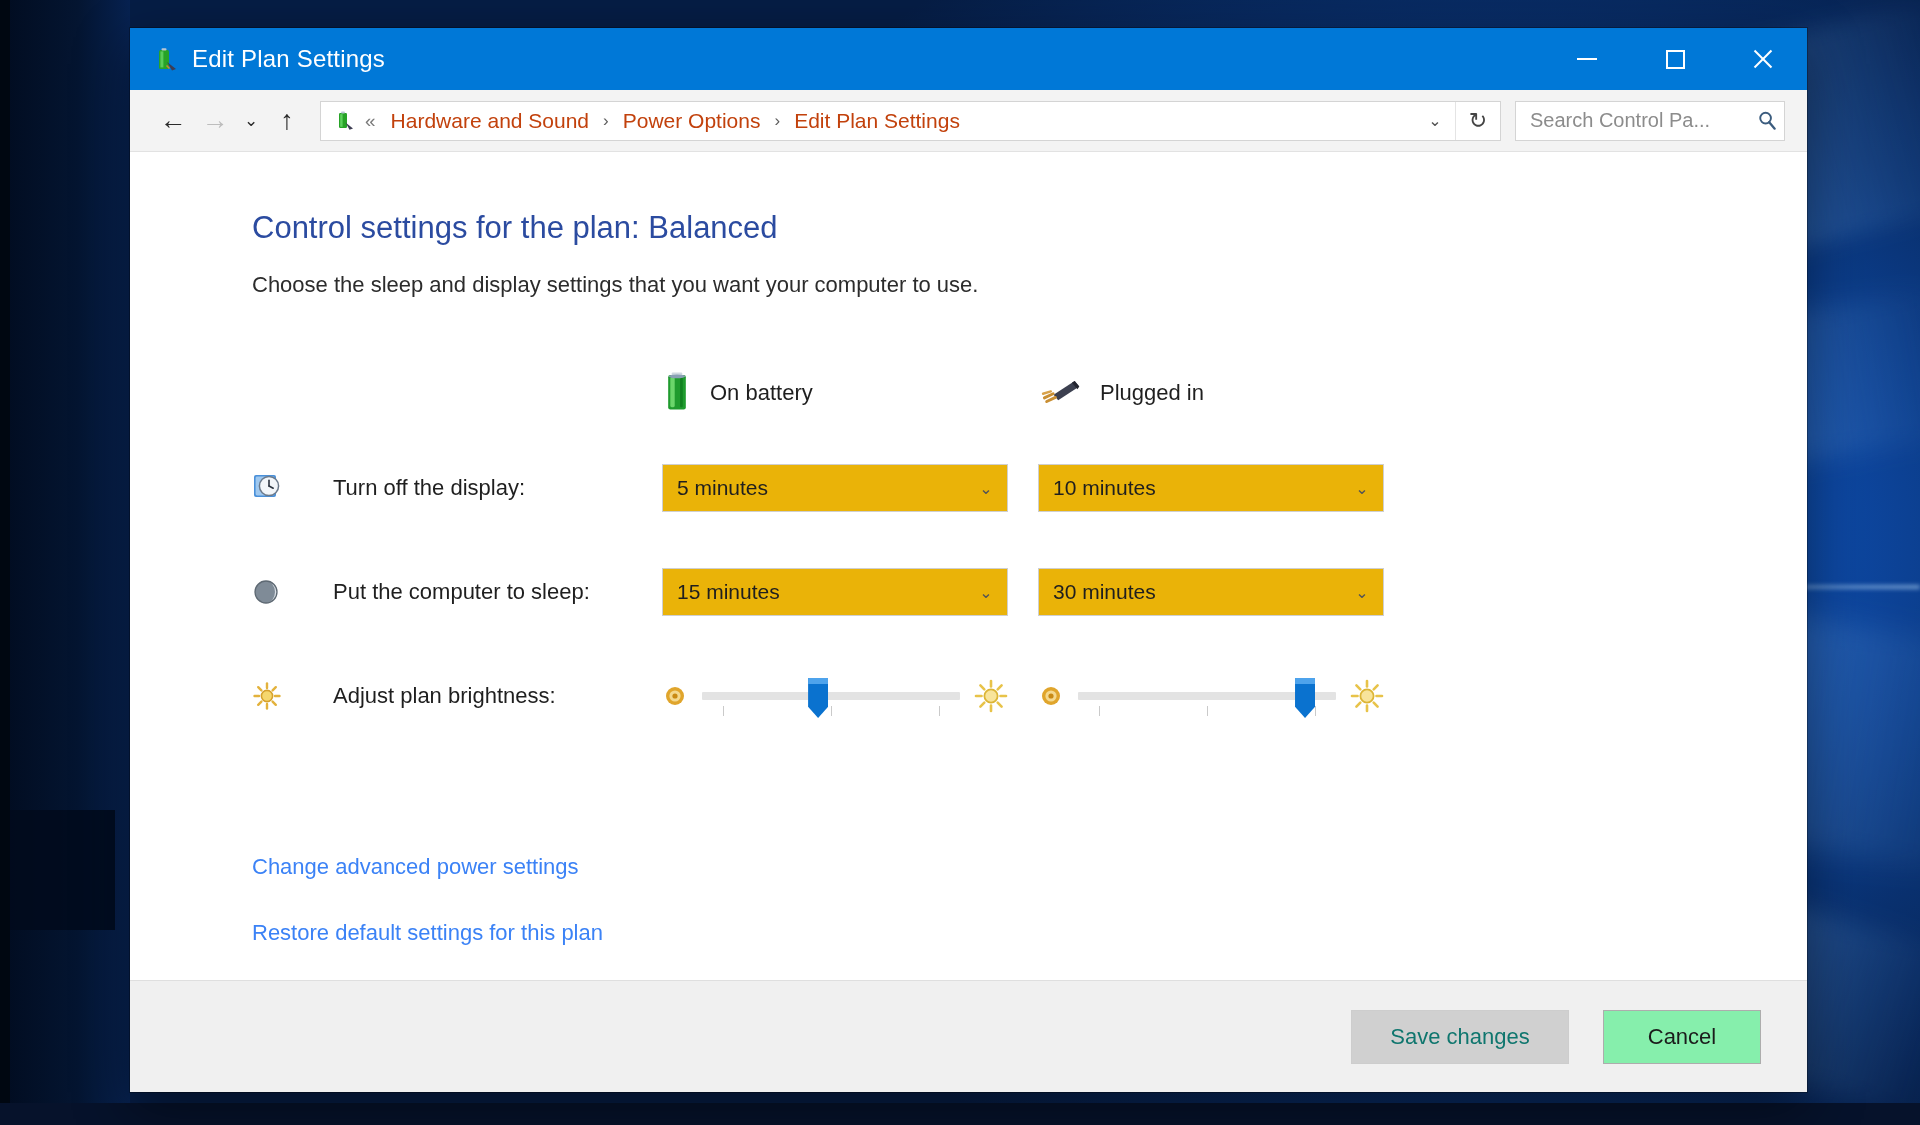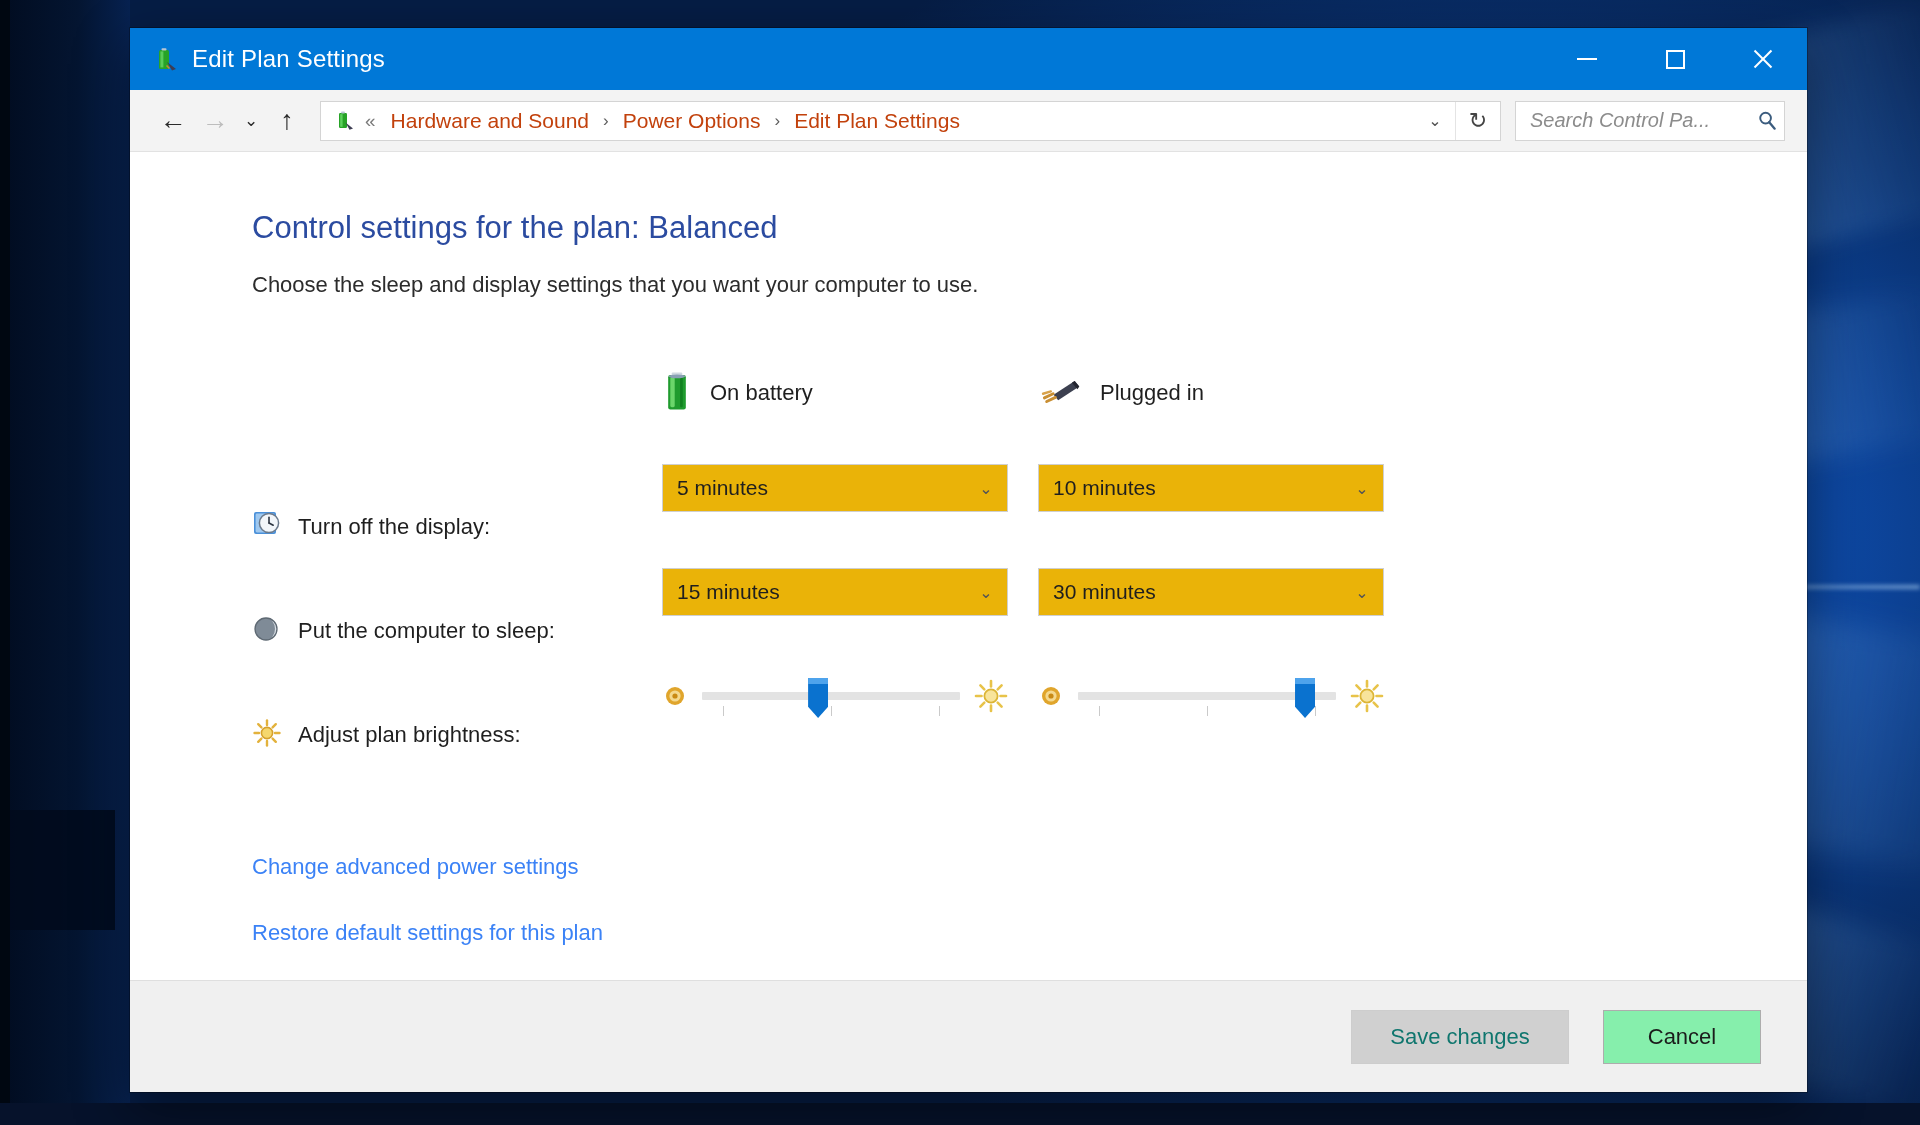--- a/index.html
+++ b/index.html
@@ -168,21 +168,21 @@
     border: 1px solid #d4d4d4;
     margin-left: 14px;
     display: flex; align-items: center;
     flex: 0 0 auto;
     box-sizing: border-box;
   }
   .searchbox input {
     flex: 1 1 auto; border: 0; outline: 0;
     font-size: 20px; color: #6e6e6e;
     font-family: "Liberation Sans", sans-serif;
-    padding: 0 6px 0 14px; min-width: 0; background: transparent; font-style: italic;
+    padding: 0 6px 0 14px; min-width: 0; background: transparent;
   }
   .searchbox input::placeholder { color: #8c8c8c; }
   .search-icon { width: 42px; display: flex; align-items: center; justify-content: center; color: #3b5c7e; font-size: 22px; }
 
   
   .content {
     flex: 1 1 auto;
     background: #ffffff;
     padding: 58px 0 0 0;
     position: relative;
@@ -206,21 +206,21 @@
   .grow { display: table-row; }
   .gcell { display: table-cell; vertical-align: middle; }
   .c-label { width: 400px; padding-right: 10px; }
   .c-batt  { width: 346px; padding-right: 30px; }
   .c-plug  { width: 346px; }
 
   .hdr-row .gcell { height: 86px; }
   .hdr-item { display: flex; align-items: center; }
   .hdr-text { font-size: 22px; color: #1f1f1f; margin-left: 18px; }
 
-  .row-label { display: flex; align-items: flex-end; height: 104px; }
+  .row-label { display: flex; align-items: center; height: 104px; gap: 35px; }
   .row-label .rl-icon { width: 30px; height: 30px; flex: 0 0 auto; margin-right: 16px; }
   .row-label .rl-text { font-size: 22px; color: #1f1f1f; }
 
   .combo {
     height: 48px;
     background: #eab308;
     border: 1px solid #cfcfcf;
     display: flex; align-items: center;
     box-sizing: border-box;
   }

